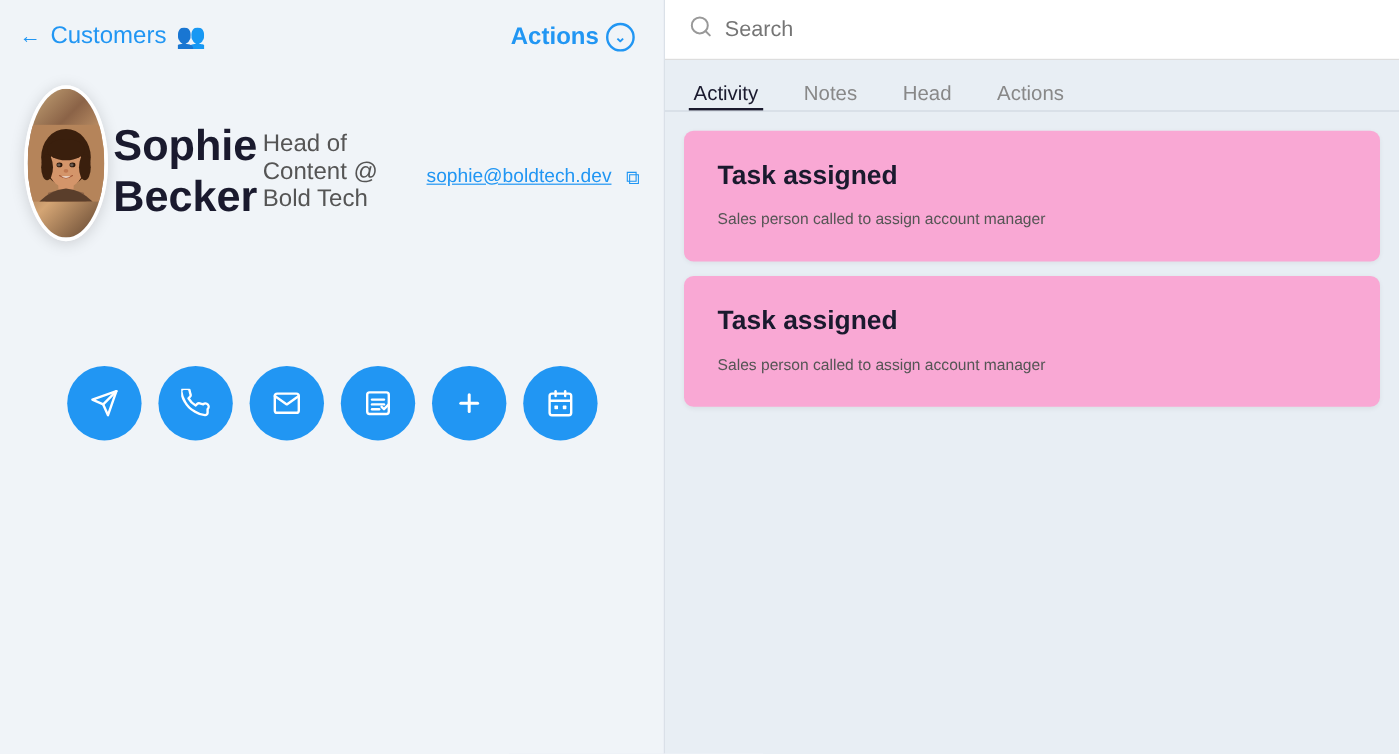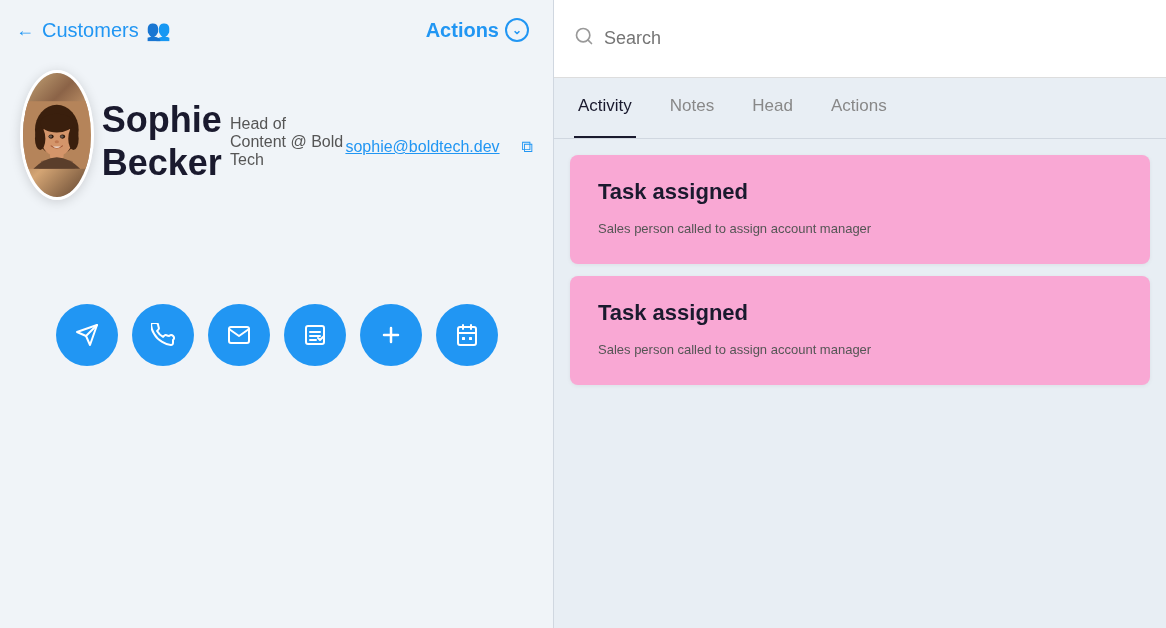--- a/index.html
+++ b/index.html
@@ -115,29 +115,29 @@
     .customer-name {
       font-size: 36px;
       font-weight: 700;
       color: #1a1a2e;
       text-align: center;
       line-height: 1.2;
       margin-bottom: 12px;
     }
 
     .customer-title {
-      font-size: 16px;
+      font-size: 20px;
       color: #555;
       margin-bottom: 10px;
     }
 
     .customer-email-row {
       display: flex;
       align-items: center;
-      gap: 22px;
+      gap: 12px;
     }
 
     .customer-email {
       color: #2196F3;
       font-size: 16px;
       text-decoration: underline;
       cursor: pointer;
     }
 
     .copy-icon {
@@ -172,21 +172,21 @@
     .right-panel {
       flex: 1;
       background: #e8eef4;
       display: flex;
       flex-direction: column;
       overflow: hidden;
     }
 
     .search-bar {
       background: white;
-      padding: 26px 20px;
+      padding: 12px 20px;
       display: flex;
       align-items: center;
       gap: 10px;
       border-bottom: 1px solid #ddd;
     }
 
     .search-icon {
       color: #999;
       font-size: 18px;
     }
@@ -203,21 +203,21 @@
     .tabs-row {
       background: #e8eef4;
       display: flex;
       align-items: center;
       padding: 0 20px;
       gap: 30px;
       border-bottom: 1px solid #d0d7e0;
     }
 
     .tab-item {
-      padding: 18px 4px 20px;
+      padding: 18px 4px 2px;
       font-size: 17px;
       color: #888;
       cursor: pointer;
       border-bottom: 2px solid transparent;
       font-weight: 400;
     }
 
     .tab-item.active {
       color: #1a1a2e;
       border-bottom: 2px solid #1a1a2e;

